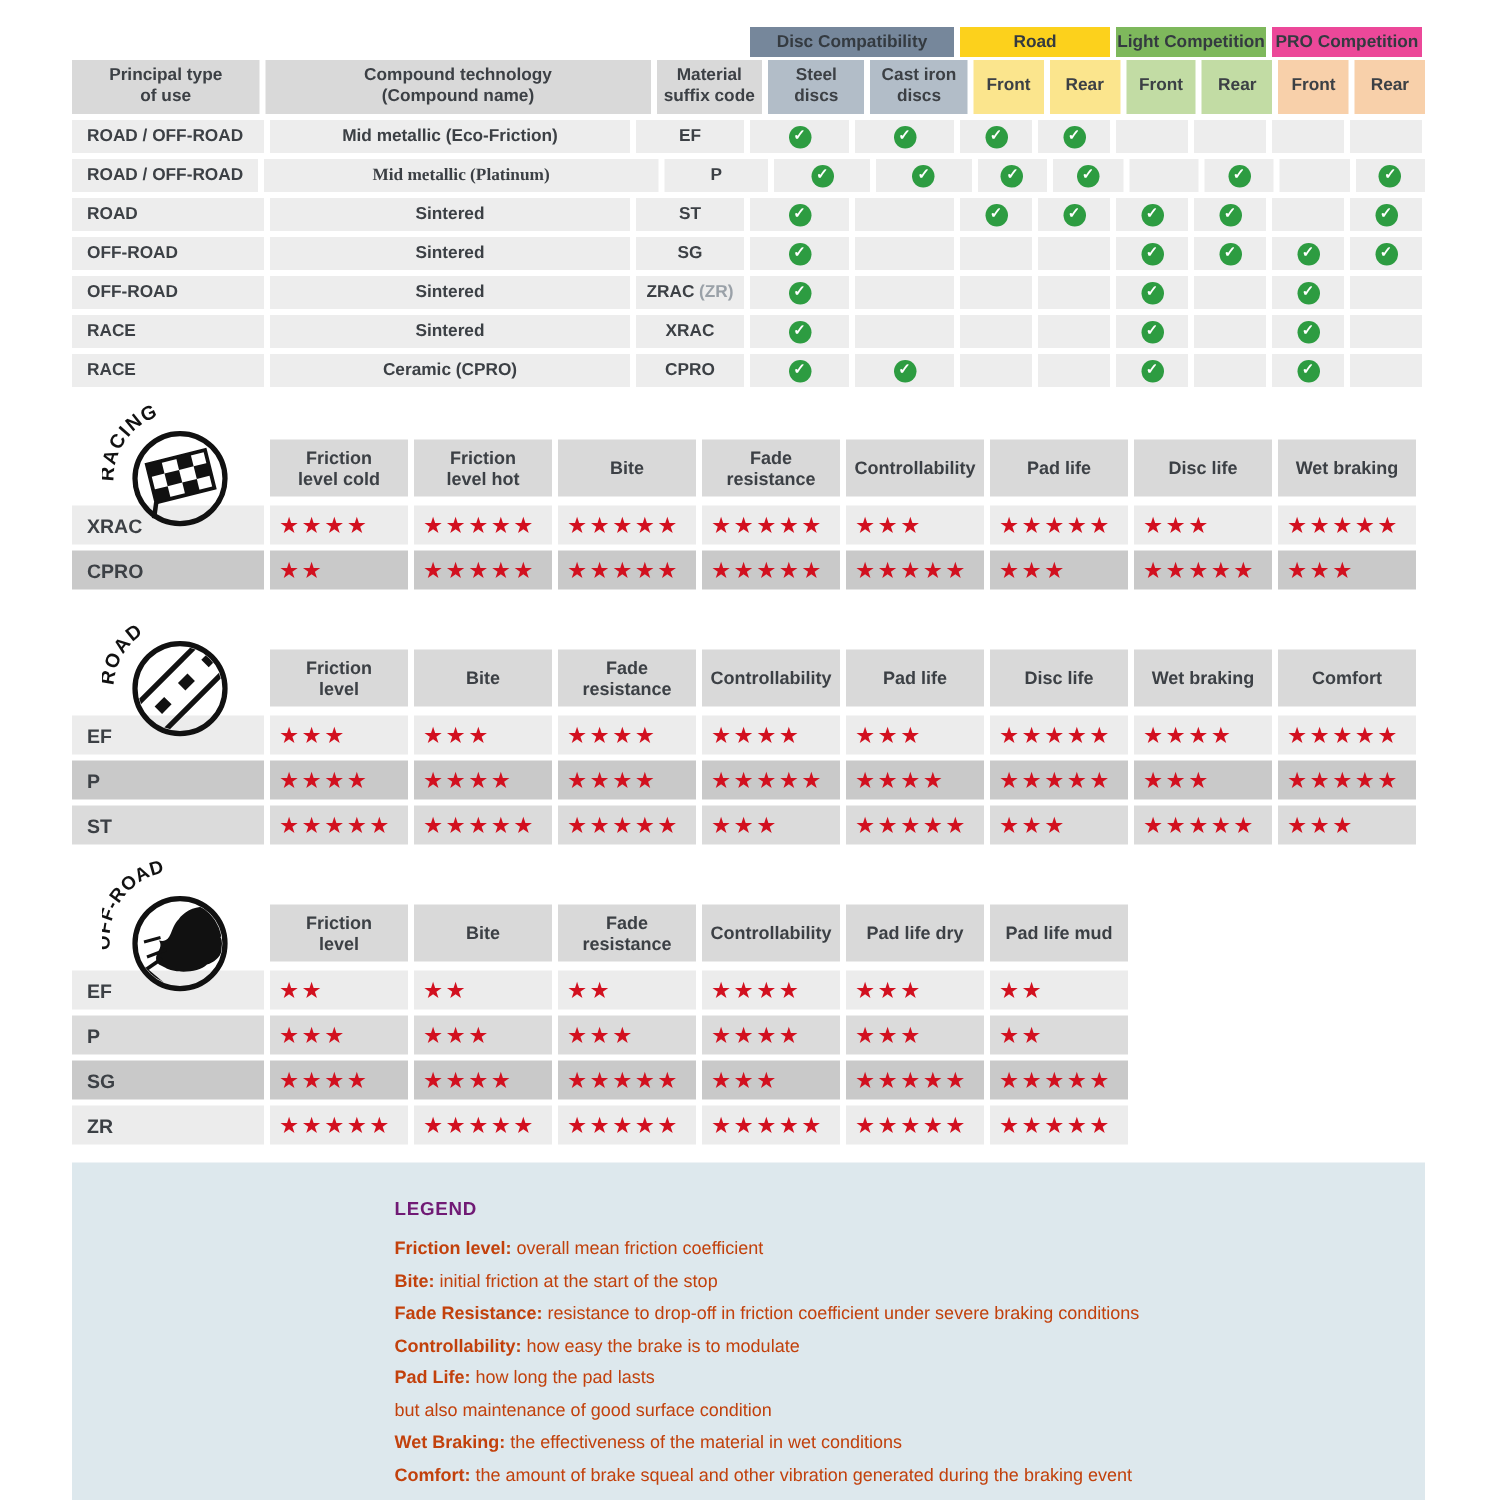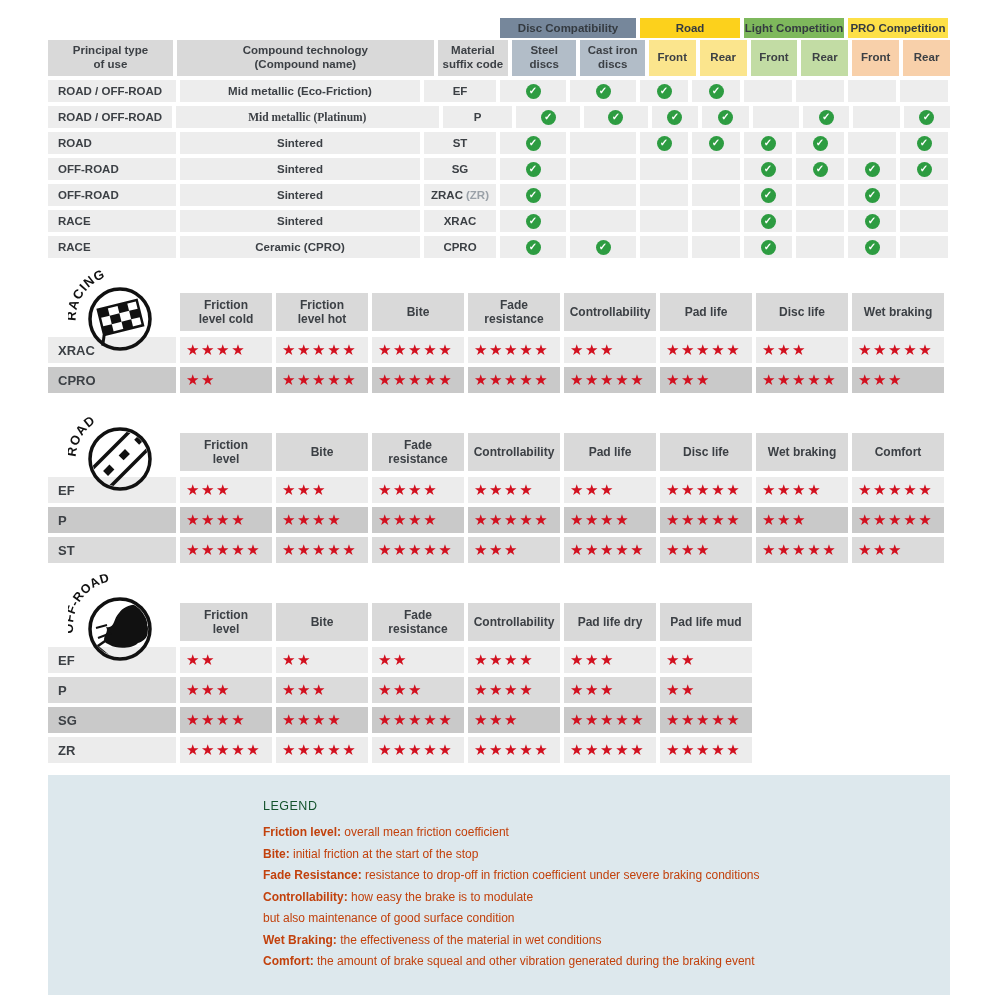--- a/index.html
+++ b/index.html
@@ -36,36 +36,36 @@
   .slabel{width:128px;height:26px;display:flex;align-items:center;padding-left:10px;
           font-size:13px;font-weight:700;}
   .scell{width:92px;height:26px;display:flex;align-items:center;padding-left:6px;
          color:#d2101f;font-size:15px;letter-spacing:1.6px;overflow:hidden;}
   .light{background:#ececec;}
   .medium{background:#dbdbdb;}
   .dark{background:#c9c9c9;}
 
   
   .legend{margin-top:12px;width:902px;min-height:203px;background:#dde8ed;padding:24px 30px 22px 215px;}
-  .legend-title{color:#14532d;font-size:12.5px;font-weight:400;letter-spacing:.5px;margin-bottom:9px;}
+  .legend-title{color:#701a75;font-size:12.5px;font-weight:700;letter-spacing:.5px;margin-bottom:9px;}
   .lline{font-size:12px;line-height:21.5px;color:#c2410c;}
   .llabel{font-weight:700;}
 </style>
 </head>
 <body>
 
 <div class="page">
 
   <div id="compat">
       <div class="crow group">
         <div class="gcell spacer" style="width: 448px;"></div>
         <div class="gcell" style="width: 136px; background: rgb(118, 135, 155);">Disc Compatibility</div>
         <div class="gcell" style="width: 100px; background: rgb(252, 209, 28);">Road</div>
         <div class="gcell" style="width: 100px; background: rgb(126, 184, 92);">Light Competition</div>
-        <div class="gcell" style="width: 100px; background: #fde047;">PRO Competition</div>
+        <div class="gcell" style="width: 100px; background: #ec4899;">PRO Competition</div>
       </div>
       <div class="crow">
         <div class="hcell" style="width: 128px;">Principal type
 of use</div>
         <div class="hcell" style="width: 263px;">Compound technology
 (Compound name)</div>
         <div class="hcell" style="width: 72px;">Material
 suffix code</div>
         <div class="hcell" style="width: 66px; background: rgb(178, 189, 200);">Steel
 discs</div>
@@ -437,19 +437,20 @@
       </div>
   </div>
 
   <div class="legend">
     <div class="legend-title">LEGEND</div>
     <div id="legend-lines">
         <div class="lline"><span class="llabel">Friction level: </span><span>overall mean friction coefficient</span></div>
         <div class="lline"><span class="llabel">Bite: </span><span>initial friction at the start of the stop</span></div>
         <div class="lline"><span class="llabel">Fade Resistance: </span><span>resistance to drop-off in friction coefficient under severe braking conditions</span></div>
         <div class="lline"><span class="llabel">Controllability: </span><span>how easy the brake is to modulate</span></div>
+        <div class="lline"><span class="llabel">Pad Life: </span><span>how long the pad lasts</span></div>
         <div class="lline"><span>but also maintenance of good surface condition</span></div>
         <div class="lline"><span class="llabel">Wet Braking: </span><span>the effectiveness of the material in wet conditions</span></div>
         <div class="lline"><span class="llabel">Comfort: </span><span>the amount of brake squeal and other vibration generated during the braking event</span></div>
       </div>
   </div>
 
 </div>
 
 </body></html>

